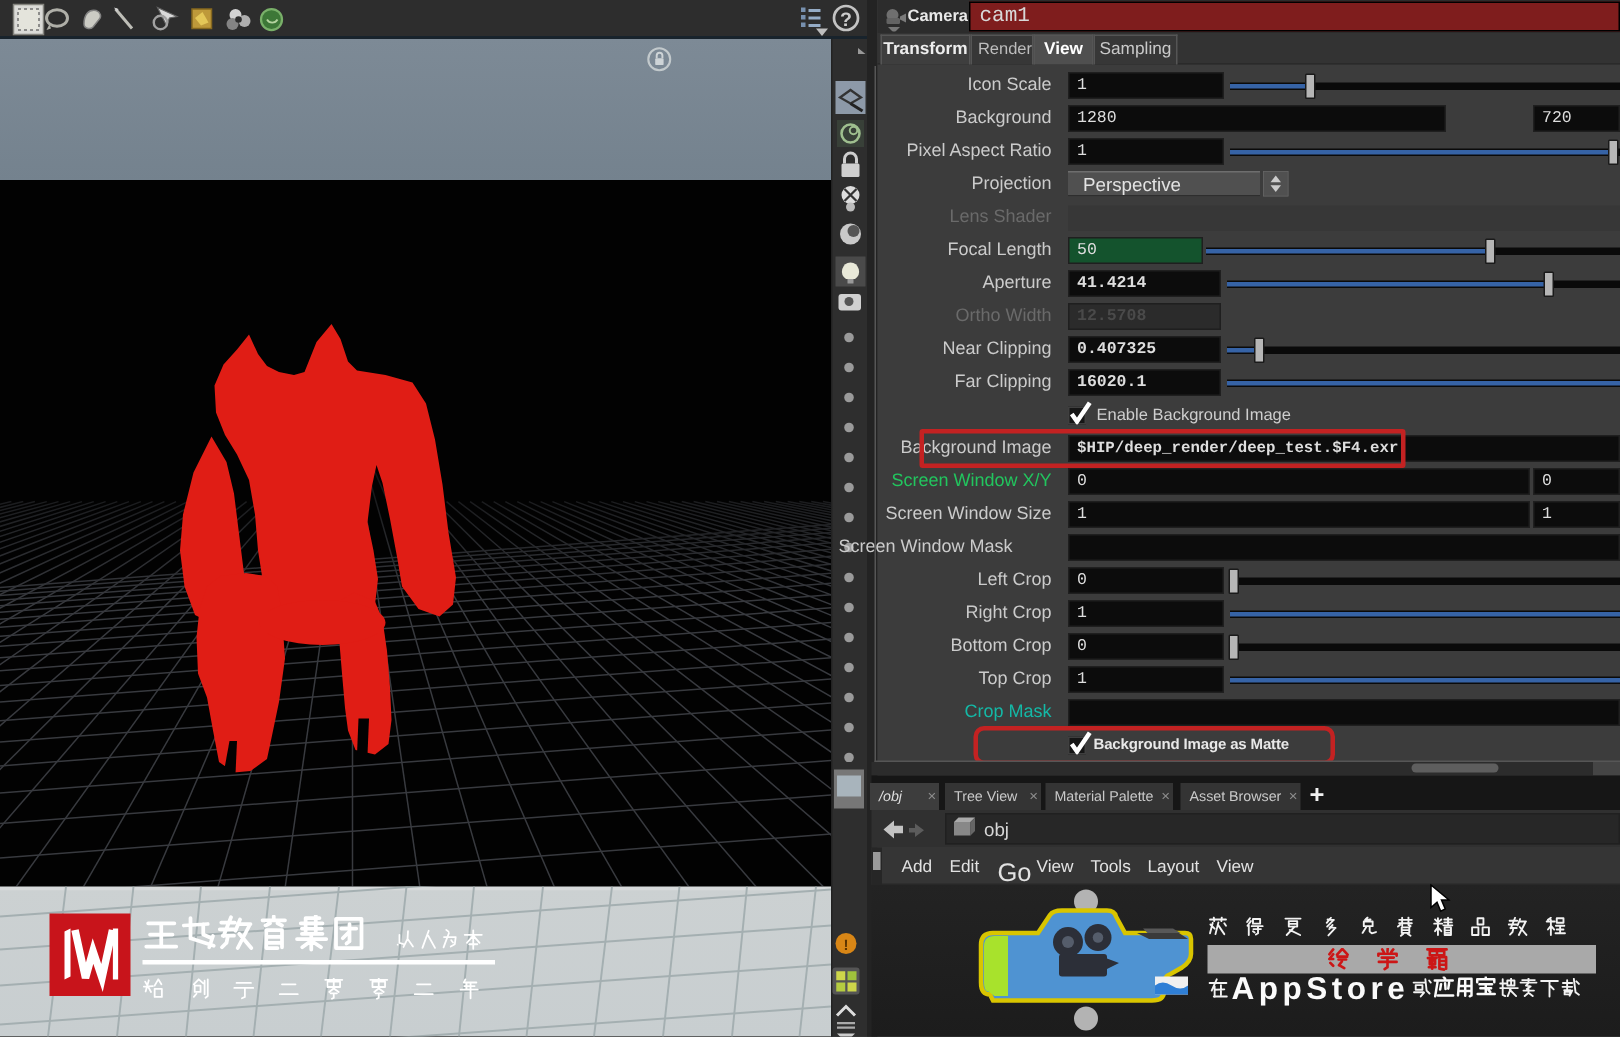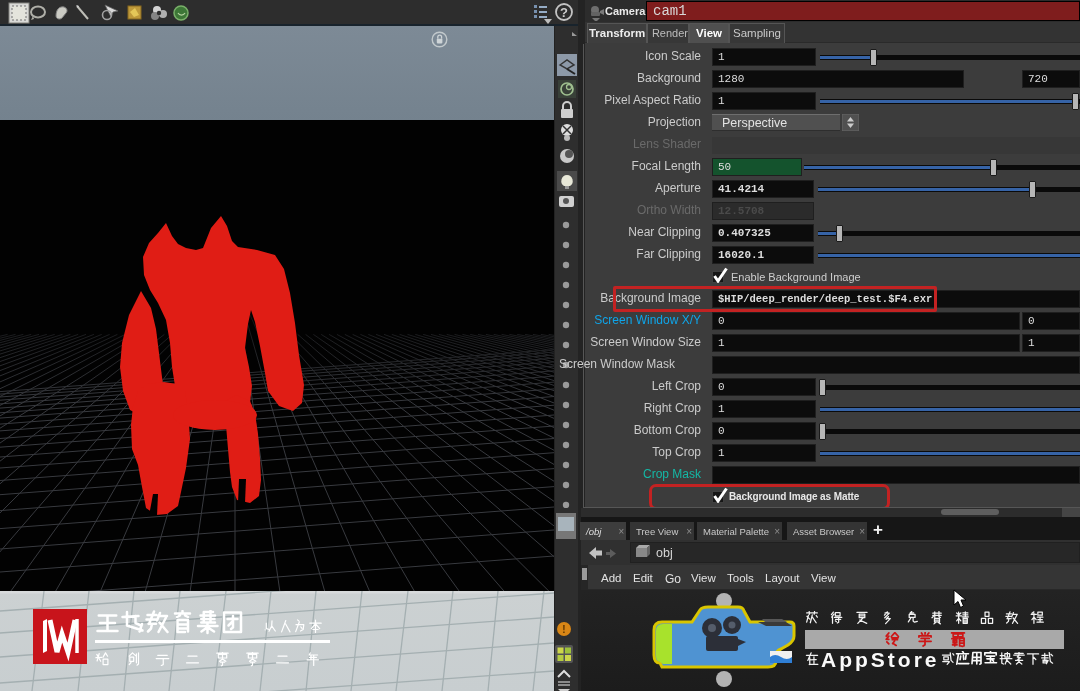--- a/index.html
+++ b/index.html
@@ -399,21 +399,21 @@
 <div class="trk" style="left:818px;top:253px;width:262px"></div>
 <div class="blu" style="left:818px;top:254px;width:262px"></div>
 <div class="cbx" style="left:712px;top:271px"></div>
 <svg class="ab" style="left:712px;top:267px" width="17" height="16">
     <path d="M2.5 9 L6 14 L14.5 1.5" stroke="#fff" stroke-width="3" fill="none"></path>
   </svg>
 <div class="ab" style="left:731px;top:271px;font-size:11px;color:#cecece">Enable Background Image</div>
 <div class="lbl" style="left:471px;top:291px;width:230px;color:#cbcbcb">Background Image</div>
 <div class="fld" style="left:712px;top:290px;width:368px;background:#0c0c0c;color:#dedede;font-weight:bold;"><span style="font-size:10.5px">$HIP/deep_render/deep_test.$F4.exr</span></div>
 <div class="ab" style="left:613px;top:286px;width:324px;height:26px;border:3px solid #c32222;border-radius:2px"></div>
-<div class="lbl" style="left:471px;top:313px;width:230px;color:#0ea5e9">Screen Window X/Y</div>
+<div class="lbl" style="left:471px;top:313px;width:230px;color:#22c55e">Screen Window X/Y</div>
 <div class="fld" style="left:712px;top:312px;width:308px;background:#0c0c0c;color:#dedede;">0</div>
 <div class="fld" style="left:1022px;top:312px;width:58px;background:#0c0c0c;color:#dedede;">0</div>
 <div class="lbl" style="left:471px;top:335px;width:230px;color:#cbcbcb">Screen Window Size</div>
 <div class="fld" style="left:712px;top:334px;width:308px;background:#0c0c0c;color:#dedede;">1</div>
 <div class="fld" style="left:1022px;top:334px;width:58px;background:#0c0c0c;color:#dedede;">1</div>
 <div class="lbl" style="left:445px;top:357px;width:230px;color:#cbcbcb">Screen Window Mask</div>
 <div class="fld" style="left:712px;top:356px;width:368px;background:#0c0c0c;color:#dedede;"></div>
 <div class="lbl" style="left:471px;top:379px;width:230px;color:#cbcbcb">Left Crop</div>
 <div class="fld" style="left:712px;top:378px;width:104px;background:#0c0c0c;color:#dedede;">0</div>
 <div class="trk" style="left:820px;top:385px;width:260px"></div>
@@ -459,21 +459,21 @@
 <rect x="2" y="4" width="11" height="9" fill="#888"></rect>
     <path d="M2 4l3-3h11l-3 3z" fill="#aaa"></path>
 <path d="M13 13l3-3V1l-3 3z" fill="#666"></path>
 </svg>
 <div class="ab" style="left:656px;top:546px;font-size:12.5px;color:#d6d6d6">obj</div>
 <div class="ab" style="left:581px;top:565px;width:499px;height:25px;background:#353535;border-bottom:1px solid #282828"></div>
 <div class="ab" style="left:581px;top:565px;width:7px;height:25px;background:#262626"></div>
 <div class="ab" style="left:582px;top:568px;width:5px;height:12px;background:#9a9a9a"></div>
 <div class="ab" style="left:601px;top:572px;font-size:11.5px;color:#e2e2e2">Add</div>
 <div class="ab" style="left:633px;top:572px;font-size:11.5px;color:#e2e2e2">Edit</div>
-<div class="ab" style="left:665px;top:572px;font-size:12px;color:#e2e2e2">Go</div>
+<div class="ab" style="left:665px;top:572px;font-size:17px;color:#e2e2e2">Go</div>
 <div class="ab" style="left:691px;top:572px;font-size:11.5px;color:#e2e2e2">View</div>
 <div class="ab" style="left:727px;top:572px;font-size:11.5px;color:#e2e2e2">Tools</div>
 <div class="ab" style="left:765px;top:572px;font-size:11.5px;color:#e2e2e2">Layout</div>
 <div class="ab" style="left:811px;top:572px;font-size:11.5px;color:#e2e2e2">View</div>
 <div class="ab" style="left:581px;top:590px;width:499px;height:101px;background:linear-gradient(#232323,#1c1c1c)"></div>
 <div class="ab" style="left:716px;top:593px;width:16px;height:16px;border-radius:8px;background:#b3b3b3"></div>
 <div class="ab" style="left:716px;top:671px;width:16px;height:16px;border-radius:8px;background:#b3b3b3"></div>
 <svg class="ab" style="left:650px;top:603px" width="150" height="66" viewBox="0 0 150 66">
 <path d="M10 60 Q4 60 4 52 L4 27 Q4 19 12 19 L42 19 50 7 Q52 4 58 4 L88 4 Q93 4 94 8 L100 19 140 19 Q144 19 144 23 L144 33 Q144 38 138 42 L131 46 Q126 48 126 52 L126 58 Q126 64 118 64 L12 64z" fill="#4f93d2" stroke="#d9c500" stroke-width="3"></path>
 <path d="M9 58 Q6 58 6 52 L6 28 Q6 21 13 21 L22 21 22 61 13 61z" fill="#a8e22c"></path>

